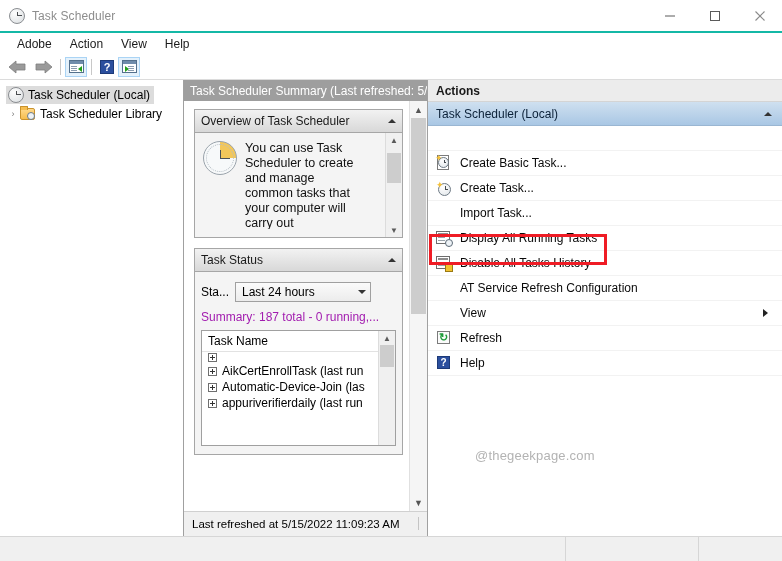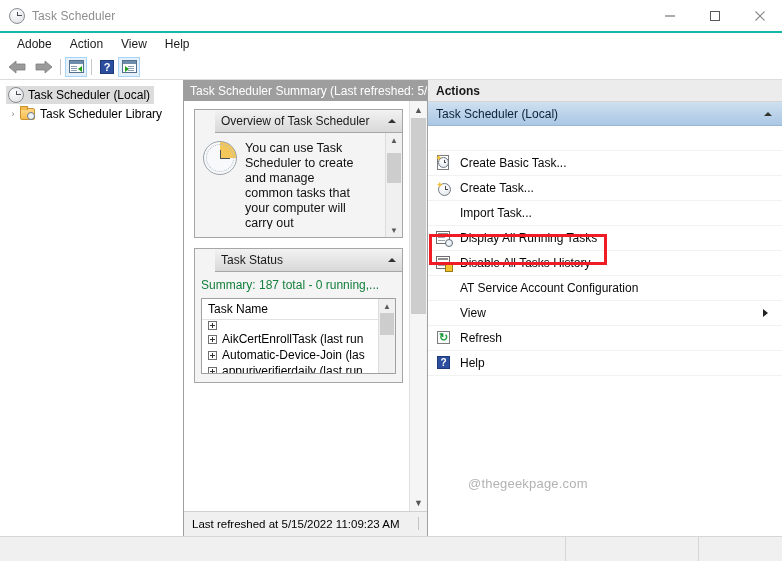--- a/index.html
+++ b/index.html
@@ -225,21 +225,21 @@
     background: #f4f4f4;
     margin-bottom: 10px;
     box-sizing: border-box;
   }
   .grp-head {
     height: 22px;
     background: linear-gradient(#f2f2f2, #d8d8d8);
     border-bottom: 1px solid #a6a6a6;
     display: flex; align-items: center; justify-content: space-between;
     padding: 0 6px;
-    font-size: 12px; color: #1a1a1a; margin-left: 20px;
+    font-size: 12px; color: #1a1a1a;
   }
   .chev-up, .chev-down {
     width: 0; height: 0; border-left: 4px solid transparent; border-right: 4px solid transparent;
   }
   .chev-up { border-bottom: 4px solid #333; }
   .chev-down { border-top: 4px solid #333; }
   .grp-body {
     padding: 8px;
     display: flex;
     position: relative;
@@ -296,27 +296,27 @@
   .combo {
     width: 136px; height: 20px;
     border: 1px solid #a0a0a0;
     background: linear-gradient(#fbfbfb, #ececec);
     display: flex; align-items: center; justify-content: space-between;
     padding: 0 4px 0 6px;
     font-size: 12px; color: #000;
     box-sizing: border-box;
   }
   .summary-line {
-    font-size: 12px; color: #15803d; margin: 0 0 6px 4px;
+    font-size: 12px; color: #a21caf; margin: 0 0 6px 4px;
     white-space: nowrap; overflow: hidden;
   }
   .tasklist {
     border: 1px solid #a0a0a0;
     background: #ffffff;
-    height: 76px;
+    height: 116px;
     display: flex;
     box-sizing: border-box;
     margin-left: 4px;
   }
   .tasklist-col { flex: 1; overflow: hidden; }
   .tl-head {
     font-size: 12px; color: #000;
     padding: 3px 0 3px 6px;
     border-bottom: 1px solid #e2e2e2;
     white-space: nowrap;
@@ -455,24 +455,23 @@
   .redbox {
     position: absolute;
     left: 1px; top: 154px;
     width: 178px; height: 31px;
     border: 3px solid #ef1c25;
     box-sizing: border-box;
     pointer-events: none;
   }
   .watermark {
     position: absolute;
-    left: 40px; top: 368px;
+    left: 47px; top: 368px;
     font-size: 13px; color: #b3b3b3;
     letter-spacing: .2px;
-    margin-top: 28px;
   }
 
   
   .outer-scroll {
     width: 17px; min-width: 17px;
     background: #f5f5f5;
     border-left: 1px solid #e0e0e0;
     display: flex; flex-direction: column; align-items: center;
   }
   .os-btn {
@@ -615,20 +614,27 @@
               </div>
             </div>
           </div>
 
           <div class="grp">
             <div class="grp-head">
               <span>Task Status</span>
               <span class="chev-up"></span>
             </div>
             <div style="padding:6px 6px 8px 2px;">
+              <div class="status-row">
+                <span class="status-lbl">Sta...</span>
+                <div class="combo">
+                  <span>Last 24 hours</span>
+                  <span class="chev-down"></span>
+                </div>
+              </div>
               <div class="summary-line">Summary: 187 total - 0 running,...</div>
 
               <div class="tasklist">
                 <div class="tasklist-col">
                   <div class="tl-head">Task Name</div>
                   <div class="tl-row">
                     <span class="plusbox"></span>
                   </div>
                   <div class="tl-row">
                     <span class="plusbox"></span>
@@ -718,21 +724,21 @@
             <span class="ico-grid">
                 <span class="rows"></span>
               </span>
             <span class="ico-badge warn"></span>
           </span>
           <span class="act-label">Disable All Tasks History</span>
         </div>
 
         <div class="act-item">
           <span class="act-ico blank"></span>
-          <span class="act-label">AT Service Account Configuration</span>
+          <span class="act-label">AT Service Refresh Configuration</span>
         </div>
 
         <div class="act-item">
           <span class="act-ico blank"></span>
           <span class="act-label">View</span>
           <span class="submenu-arrow"></span>
         </div>
 
         <div class="act-item">
           <span class="act-ico">

